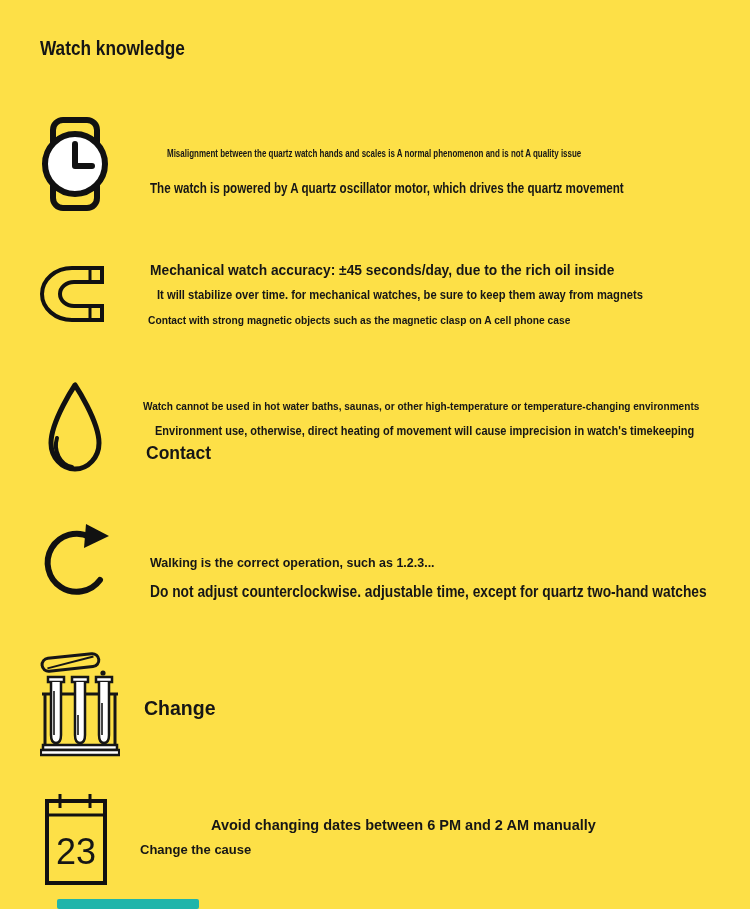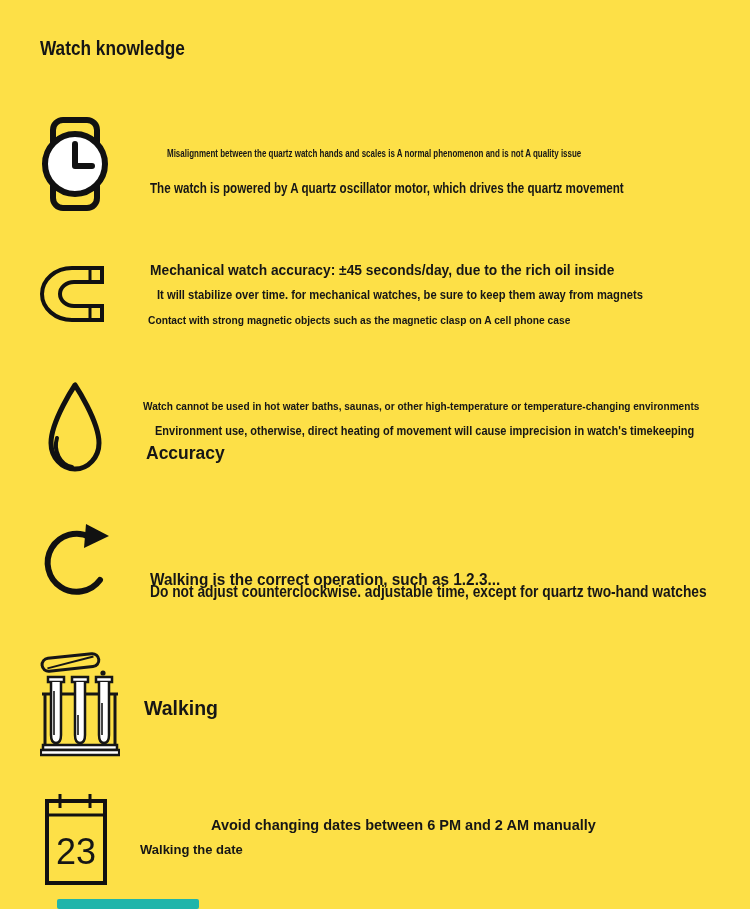--- a/index.html
+++ b/index.html
@@ -64,30 +64,30 @@
       <path d="M13 57 A19 22 0 0 0 28 86" fill="none" stroke="#111" stroke-width="4" stroke-linecap="round"></path>
     </svg>
   </div>
   <div class="ln" style="left:143px;top:400px;font-size:10.5px;text-decoration:underline;">
     <span style="transform:scaleX(0.96);">Watch cannot be used in hot water baths, saunas, or other high-temperature or temperature-changing environments</span>
   </div>
   <div class="ln" style="left:155px;top:424px;font-size:12.5px;">
     <span style="transform:scaleX(0.88);">Environment use, otherwise, direct heating of movement will cause imprecision in watch's timekeeping</span>
   </div>
   <div class="ln" style="left:146px;top:443px;font-size:17.5px;">
-    <span>Accuracy</span>
+    <span>Contact</span>
   </div>
 
   <div class="icon" style="left:42px;top:519px;">
     <svg width="70" height="84" viewBox="0 0 70 84">
       <path d="M48 18 A29 29 0 1 0 58 61" fill="none" stroke="#111" stroke-width="6" stroke-linecap="round"></path>
       <polygon points="44,5 67,17 42,29" fill="#111"></polygon>
     </svg>
   </div>
-  <div class="ln" style="left:150px;top:556px;font-size:16px;margin-top:15px;">
+  <div class="ln" style="left:150px;top:556px;font-size:13px;">
     <span style="transform:scaleX(0.96);">Walking is the correct operation, such as 1.2.3...</span>
   </div>
   <div class="ln" style="left:150px;top:583px;font-size:16px;">
     <span style="transform:scaleX(0.86);">Do not adjust counterclockwise. adjustable time, except for quartz two-hand watches</span>
   </div>
 
   <div class="icon" style="left:40px;top:647px;">
     <svg width="80" height="110" viewBox="0 0 80 110">
       <g transform="rotate(-6 30 16)">
         <rect x="2" y="9" width="57" height="13" rx="6.5" fill="none" stroke="#161616" stroke-width="3"></rect>
@@ -109,34 +109,34 @@
 
       <rect x="56" y="30" width="16" height="5" fill="#fff" stroke="#161616" stroke-width="2.5"></rect>
       <path d="M59 35 V88 Q59 96 64 96 Q69 96 69 88 V35" fill="#fff" stroke="#161616" stroke-width="2.5"></path>
       <line x1="62" y1="56" x2="62" y2="88" stroke="#161616" stroke-width="1.6"></line>
 
       <rect x="3" y="98" width="74" height="5" fill="#fff" stroke="#161616" stroke-width="2.5"></rect>
       <rect x="0.8" y="103" width="78.4" height="5" fill="#fff" stroke="#161616" stroke-width="2.5"></rect>
     </svg>
   </div>
   <div class="ln" style="left:144px;top:697px;font-size:19.5px;">
-    <span>Walking</span>
+    <span>Change</span>
   </div>
 
   <div class="icon" style="left:44px;top:794px;">
     <svg width="64" height="92" viewBox="0 0 64 92">
       <line x1="16" y1="0" x2="16" y2="14" stroke="#111" stroke-width="3"></line>
       <line x1="46" y1="0" x2="46" y2="14" stroke="#111" stroke-width="3"></line>
       <rect x="3" y="7" width="58" height="82" fill="none" stroke="#111" stroke-width="4"></rect>
       <line x1="3" y1="21" x2="61" y2="21" stroke="#111" stroke-width="3"></line>
       <text x="32" y="70" text-anchor="middle" font-size="36" font-family="Liberation Sans, sans-serif" fill="#161616">23</text>
     </svg>
   </div>
   <div class="ln" style="left:211px;top:817px;font-size:14.5px;">
     <span>Avoid changing dates between 6 PM and 2 AM manually</span>
   </div>
   <div class="ln" style="left:140px;top:843px;font-size:13px;">
-    <span>Walking the date</span>
+    <span>Change the cause</span>
   </div>
 
   <div class="divider" style="left:57px;top:899px;width:142px;height:10px;background:#1fb5aa;"></div>
 
 </div>
 
 </body></html>

